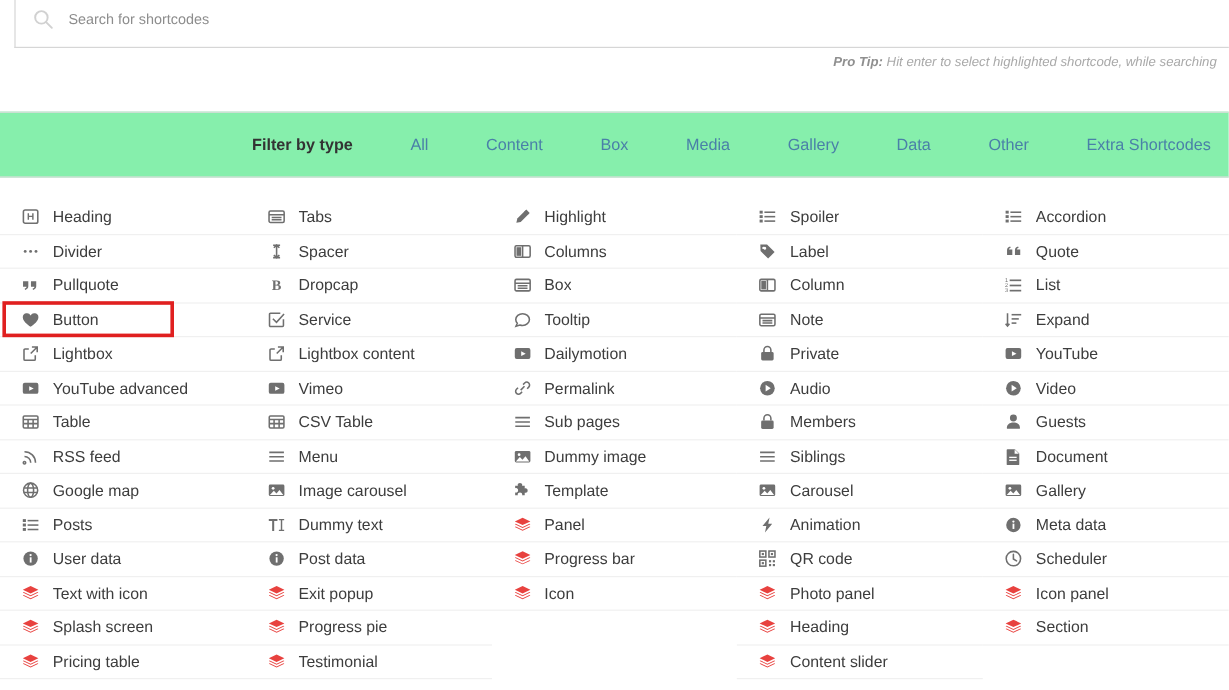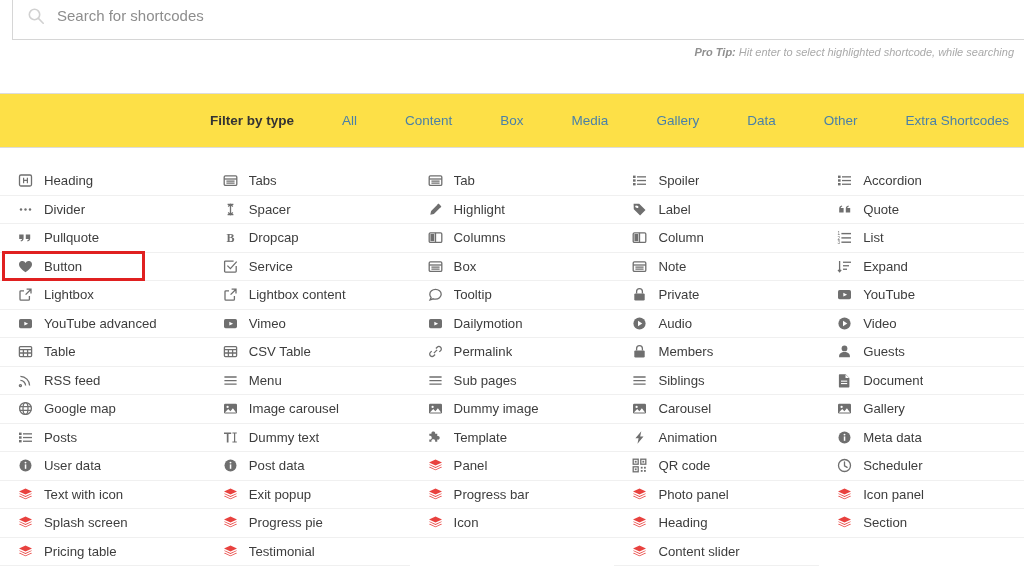--- a/index.html
+++ b/index.html
@@ -19,38 +19,38 @@
     border-top: none;
     background: #fff;
     box-sizing: border-box;
     display: flex; align-items: center;
   }
   .search-ico { margin-left: 14px; width: 18px; height: 18px; flex: none; opacity: .45; }
   .search-input {
     border: 0; outline: 0; background: transparent;
     margin-left: 12px; flex: 1 1 auto;
     font-family: "Liberation Sans", sans-serif;
-    font-size: 15px; color: #555;
+    font-size: 12px; color: #555;
     padding: 0; height: 30px;
   }
   .search-input::placeholder { color: #8d8d8d; opacity: 1; }
 
   
   .protip {
     position: absolute; right: 10px; top: 46px;
     font-size: 11px; font-style: italic; color: #a9a9a9;
     white-space: nowrap;
   }
   .protip b { font-style: italic; font-weight: bold; color: #8f8f8f; }
 
   
   .filterbar {
     position: absolute; left: 0; top: 93px;
     width: 1024px; height: 55px;
-    background: #fde047;
+    background: #86efac;
     border-top: 1px solid #dcdcdc;
     border-bottom: 1px solid #dcdcdc;
     box-sizing: border-box;
     display: flex; align-items: center;
   }
   .filter-label {
     margin-left: 210px; font-size: 13.5px; font-weight: bold; color: #333;
   }
   .filter-link {
     margin-left: 48px; font-size: 13.5px; color: #4a80a8;
@@ -397,30 +397,20 @@
               <path fill="currentColor" d="M7.5 11.5L1.8 8.8 1 9.2l6.5 3.1L14 9.2l-.8-.4z"></path>
             </svg>
           </span>
           <span class="lbl">Testimonial</span>
         </div>
       </div>
       <div class="col">
         <div class="row">
           <span class="ic">
             <svg viewBox="0 0 15 15" width="15" height="15">
-              <rect x="1.2" y="2.8" width="12.6" height="9.6" rx="1.2" stroke="currentColor" fill="none" stroke-width="1.3"></rect>
-              <path stroke="currentColor" fill="none" stroke-width="1.3" d="M1.2 6h12.6"></path>
-              <path stroke="currentColor" fill="none" stroke-width="1.3" d="M3.4 8.2h8.2M3.4 10.2h8.2"></path>
-            </svg>
-          </span>
-          <span class="lbl">Tab</span>
-        </div>
-        <div class="row">
-          <span class="ic">
-            <svg viewBox="0 0 15 15" width="15" height="15">
               <path fill="currentColor" d="M10.6 1.6l2.8 2.8-7.5 7.5-3.6.8.8-3.6z"></path>
               <path stroke="currentColor" fill="none" stroke-width="1.3" d="M9.4 2.8l2.8 2.8"></path>
             </svg>
           </span>
           <span class="lbl">Highlight</span>
         </div>
         <div class="row">
           <span class="ic">
             <svg viewBox="0 0 15 15" width="15" height="15">
               <rect x="1.2" y="2.8" width="12.6" height="9.6" rx="1.2" stroke="currentColor" fill="none" stroke-width="1.3"></rect>

